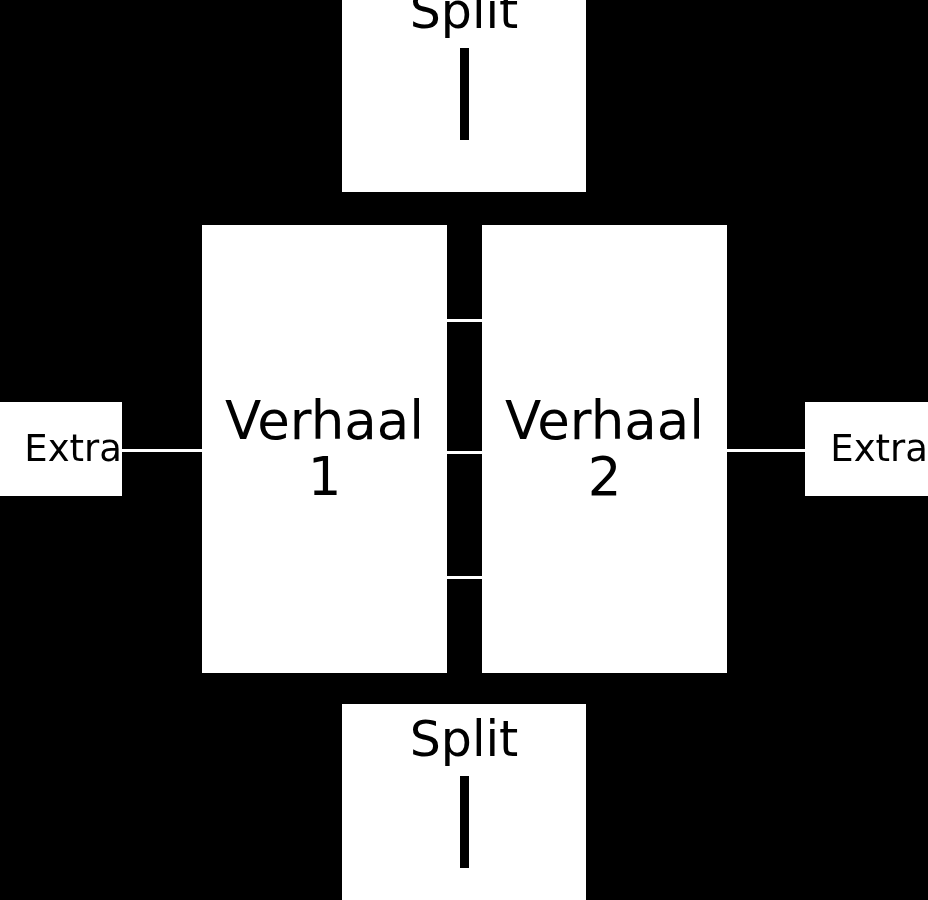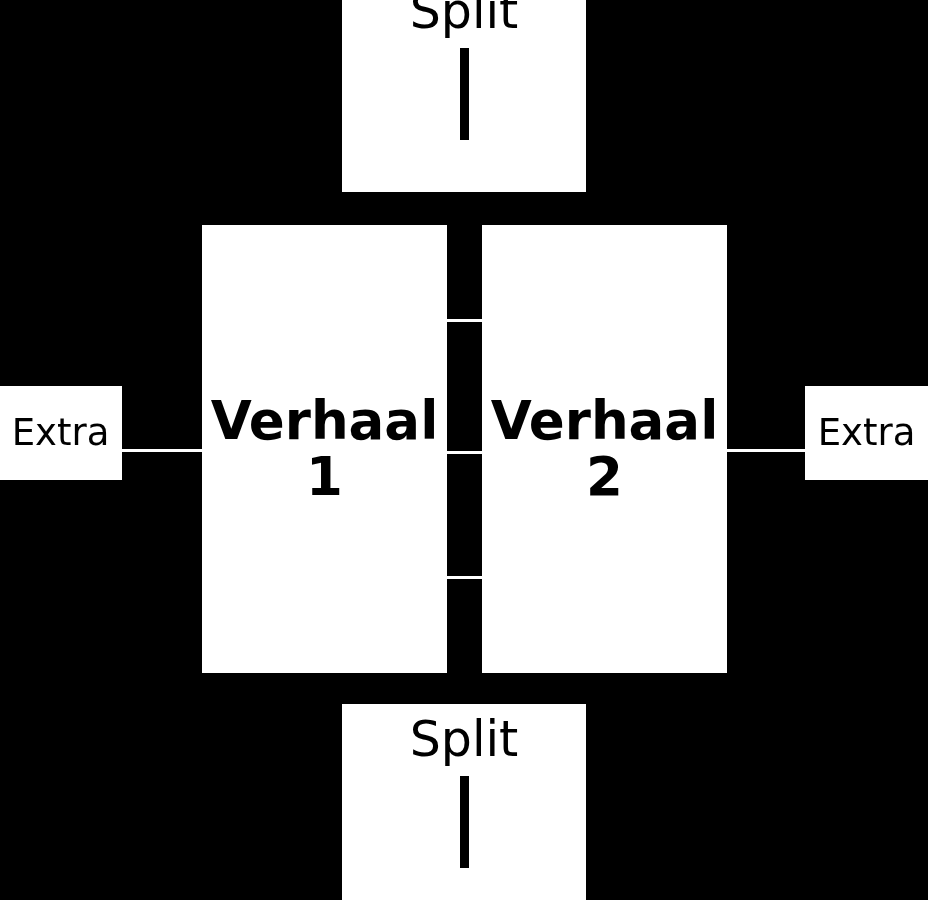--- a/index.html
+++ b/index.html
@@ -71,33 +71,34 @@
     padding-top: 10px;
   }
   #node-split-bottom .split-bar { height: 92px; }
 
   
   .node-verhaal {
     top: 225px;
     width: 245px;
     height: 448px;
     font-size: 53px;
-    font-weight: 700;
+    font-weight: 400;
   }
   #node-verhaal-1 { left: 202px; }
   #node-verhaal-2 { left: 482px; }
   .verhaal-line { display: block; }
 
   
   .node-extra {
-    top: 386px;
+    top: 402px;
     width: 123px;
     height: 94px;
     font-size: 37px;
     font-weight: 400;
+    align-items: flex-end;
   }
   #node-extra-left  { left: -1px; }
   #node-extra-right { left: 805px; }
 
   
   .edge {
     position: absolute;
     background: #ffffff;
     z-index: 2;
   }

